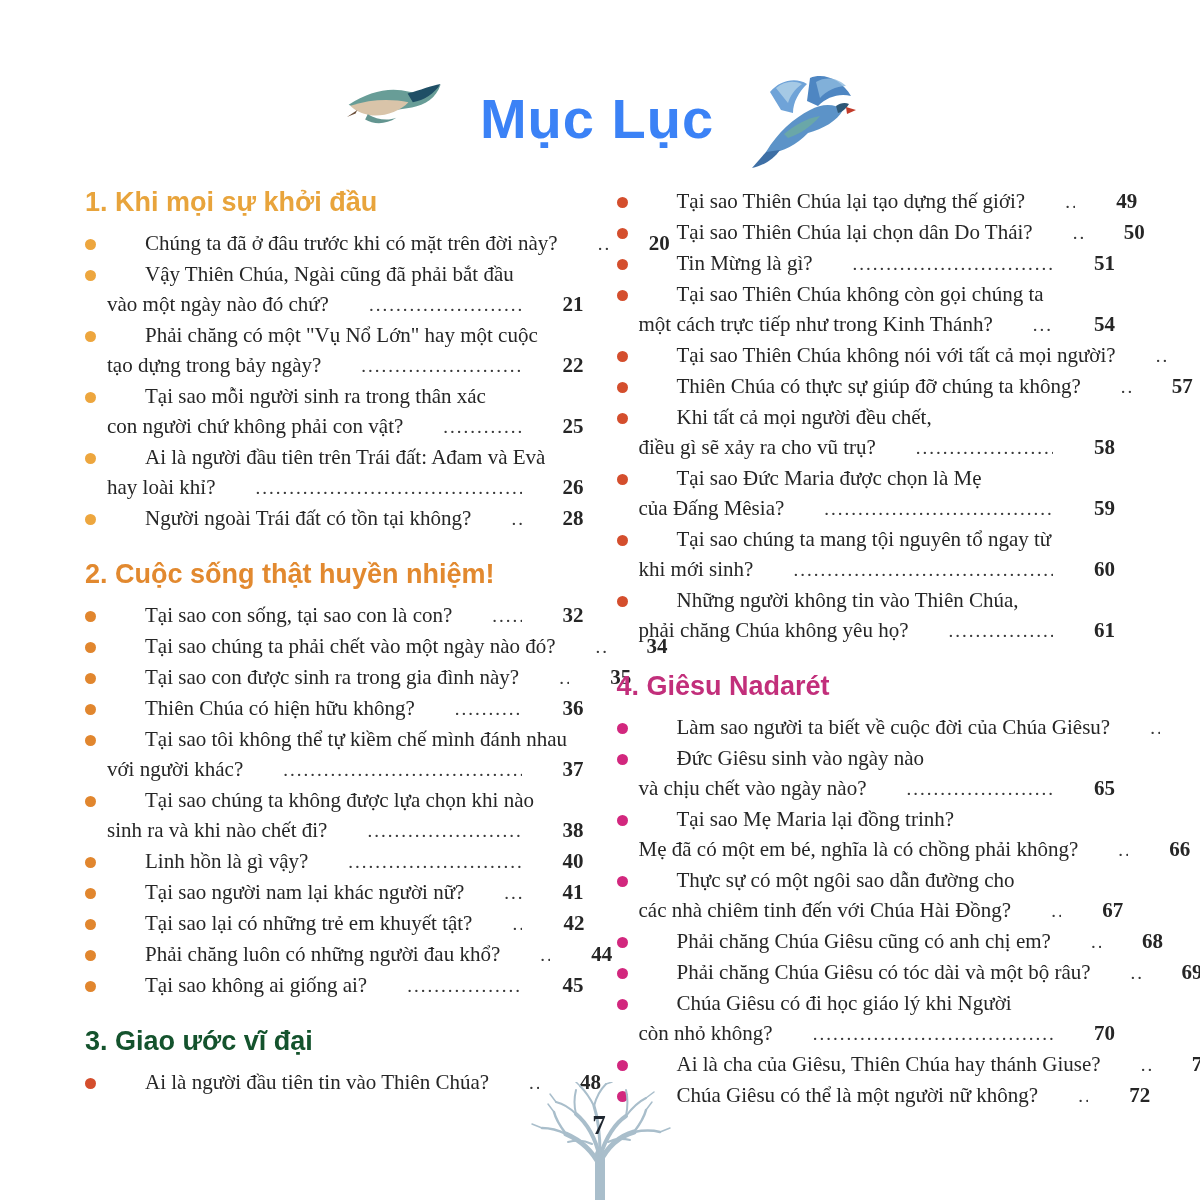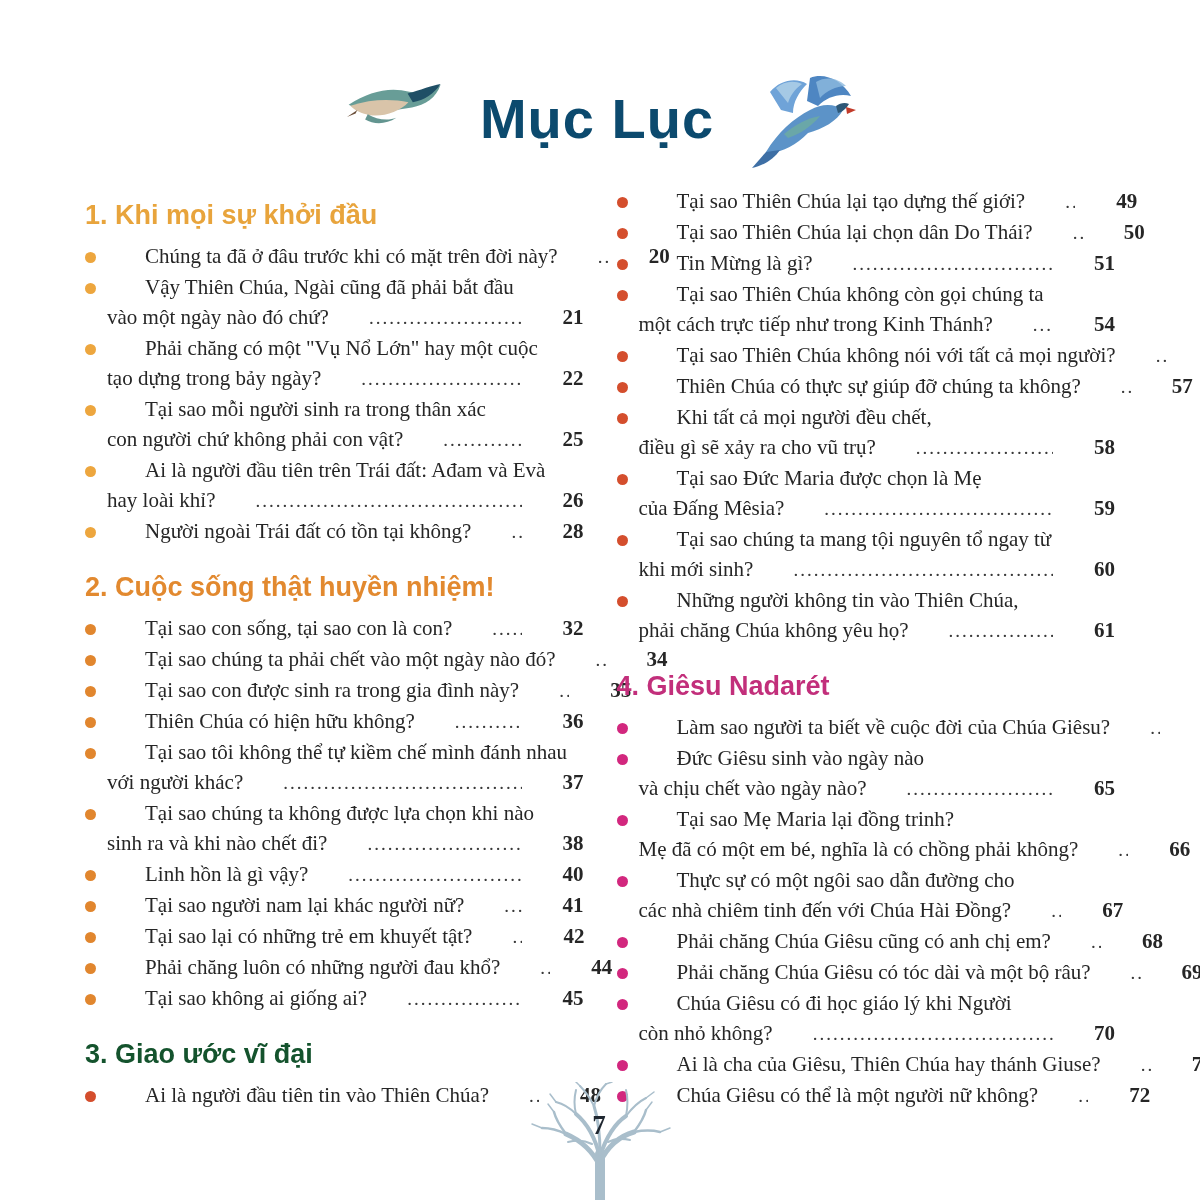--- a/index.html
+++ b/index.html
@@ -9,28 +9,28 @@
     font-family:"Liberation Serif","DejaVu Serif",serif;
     color:#262626;
   }
   
   .header{
     position:absolute;top:58px;left:0;width:1200px;height:120px;
     display:flex;align-items:center;justify-content:center;gap:36px;
   }
   .page-title{
     font-family:"Liberation Sans","DejaVu Sans",sans-serif;
-    font-size:56px;font-weight:600;color:#0c4a6e;letter-spacing:1px;
+    font-size:56px;font-weight:600;color:#3b82f6;letter-spacing:1px;
   }
   .bird-left-wrap{transform:translateY(-6px);}
   .bird-right-wrap{transform:translateY(6px);}
   
   .columns{
     position:absolute;top:186px;left:85px;width:1030px;
-    display:flex;align-items:flex-end;
+    display:flex;align-items:flex-start;
   }
   .col{flex:1 1 0;min-width:0;}
   .col-left{padding-right:12px;}
   .col-right{padding-left:18px;}
   .divider{
     width:0;border-left:3px dotted #9FAFBA;margin-top:6px;margin-bottom:4px;
   }
   .section-heading{
     font-family:"Liberation Sans","DejaVu Sans",sans-serif;
     font-size:27px;font-weight:600;line-height:32px;

